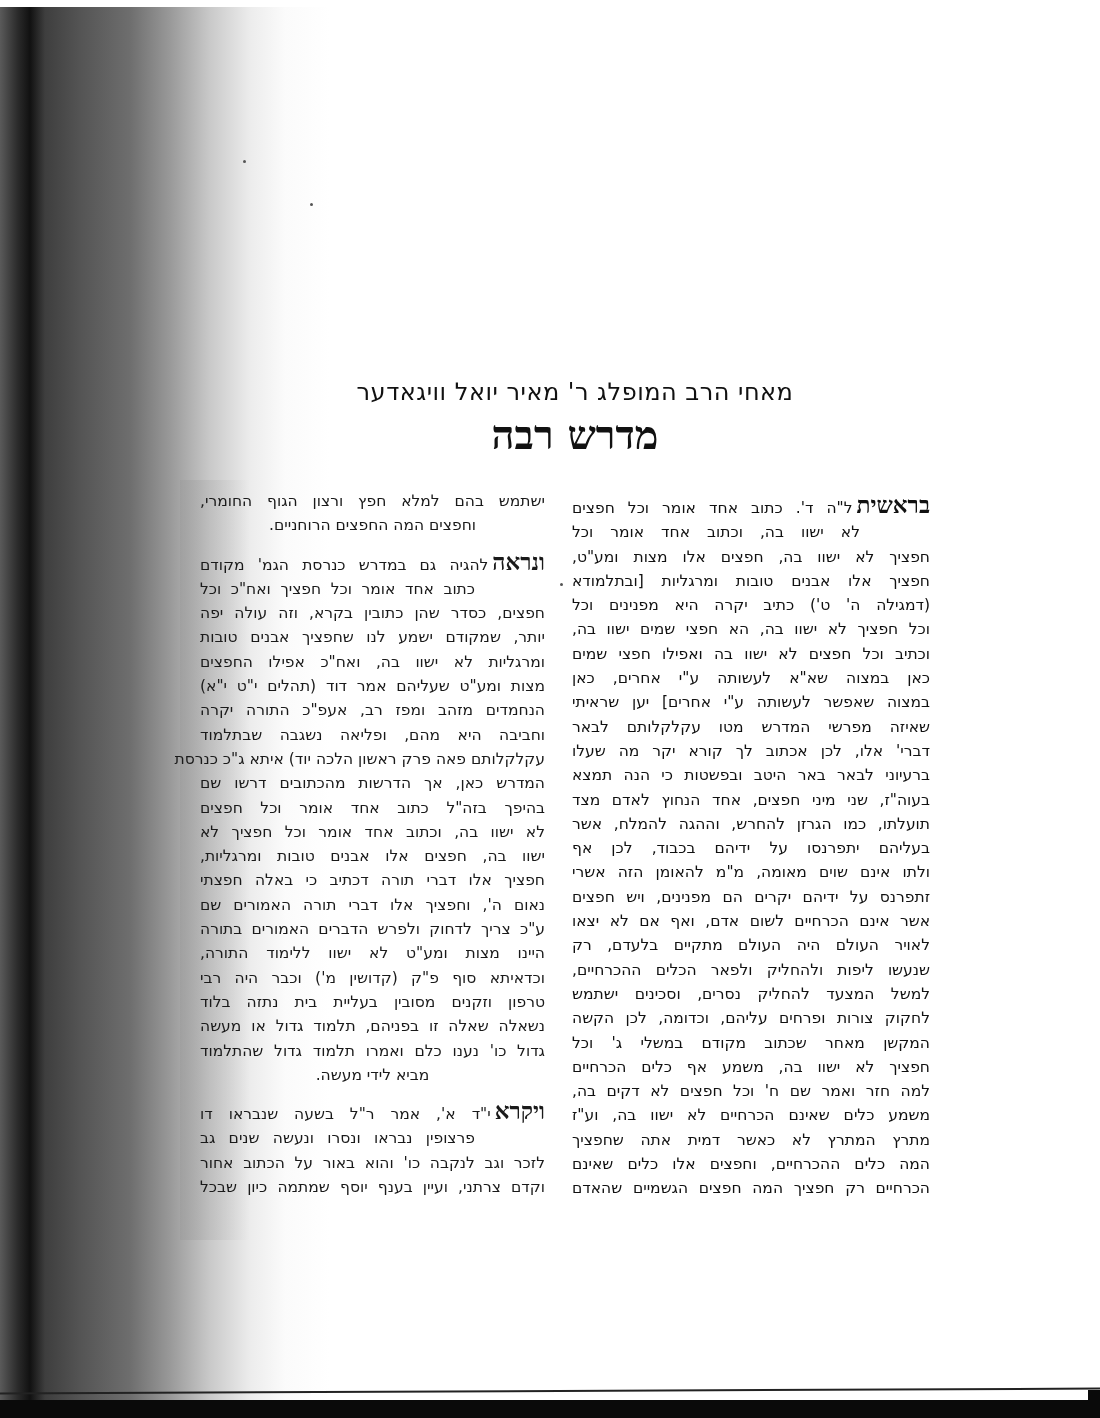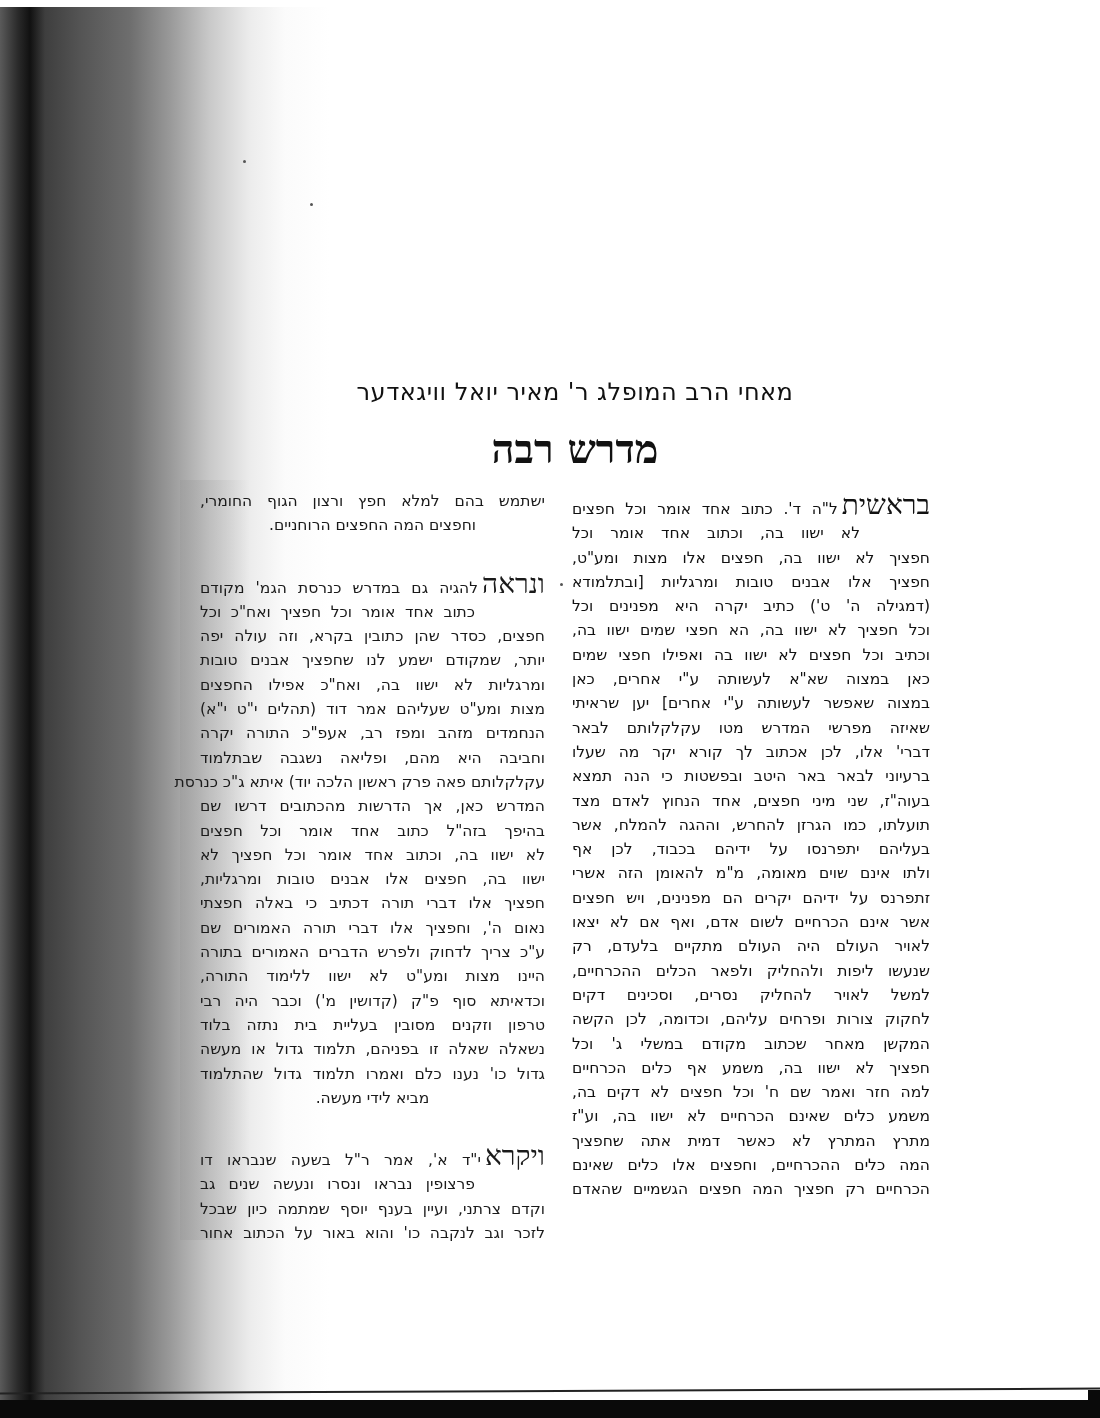--- a/index.html
+++ b/index.html
@@ -50,21 +50,21 @@
     .header {
       position: absolute;
       left: 350px; top: 378px; width: 450px;
       text-align: center;
       direction: rtl;
     }
     .author-line {
       font-size: 24px;
       font-family: "DejaVu Sans", "Liberation Sans", sans-serif;
       letter-spacing: 0.5px;
-      margin-bottom: 22px;
+      margin-bottom: 8px;
     }
     .main-title {
       font-size: 40px;
       font-weight: bold;
       font-family: "DejaVu Serif", "Liberation Serif", serif;
       line-height: 1.05;
     }
 
     .column {
       position: absolute;
@@ -82,26 +82,26 @@
       display: block;
       white-space: nowrap;
       text-align: justify;
       text-align-last: justify;
     }
     .line.center { text-align: right; text-align-last: center; }
     .line.indent { padding-right: 70px; text-align-last: justify; }
 
     .lead-word {
       font-family: "DejaVu Serif", "Liberation Serif", serif;
-      font-weight: normal;
-      font-size: 28px;
+      font-weight: bold;
+      font-size: 23px;
       margin-left: 4px;
     }
     .para { display: block; }
-    .para + .para { margin-top: 34px; }
+    .para + .para { margin-top: 12px; }
 
     .col-left .line { color: #1a1a1a; }
     .blur-edge {
       position: absolute;
       left: 180px; top: 480px; width: 70px; height: 760px;
       background: linear-gradient(to right, rgba(150,150,150,0.35), rgba(255,255,255,0));
       pointer-events: none;
     }
   </style>
 </head>
@@ -135,21 +135,21 @@
     <span class="line">דברי' אלו, לכן אכתוב לך קורא יקר מה שעלו</span>
     <span class="line">ברעיוני לבאר באר היטב ובפשטות כי הנה תמצא</span>
     <span class="line">בעוה"ז, שני מיני חפצים, אחד הנחוץ לאדם מצד</span>
     <span class="line">תועלתו, כמו הגרזן להחרש, וההגה להמלח, אשר</span>
     <span class="line">בעליהם יתפרנסו על ידיהם בכבוד, לכן אף</span>
     <span class="line">ולתו אינם שוים מאומה, מ"מ להאומן הזה אשרי</span>
     <span class="line">זתפרנס על ידיהם יקרים הם מפנינים, ויש חפצים</span>
     <span class="line">אשר אינם הכרחיים לשום אדם, ואף אם לא יצאו</span>
     <span class="line">לאויר העולם היה העולם מתקיים בלעדם, רק</span>
     <span class="line">שנעשו ליפות ולהחליק ולפאר הכלים ההכרחיים,</span>
-    <span class="line">למשל לאויר להחליק נסרים, וסכינים דקים</span>
+    <span class="line">למשל המצעד להחליק נסרים, וסכינים ישתמש</span>
     <span class="line">לחקוק צורות ופרחים עליהם, וכדומה, לכן הקשה</span>
     <span class="line">המקשן מאחר שכתוב מקודם במשלי ג' וכל</span>
     <span class="line">חפציך לא ישוו בה, משמע אף כלים הכרחיים</span>
     <span class="line">למה חזר ואמר שם ח' וכל חפצים לא דקים בה,</span>
     <span class="line">משמע כלים שאינם הכרחיים לא ישוו בה, וע"ז</span>
     <span class="line">מתרץ המתרץ לא כאשר דמית אתה שחפציך</span>
     <span class="line">המה כלים ההכרחיים, וחפצים אלו כלים שאינם</span>
     <span class="line">הכרחיים רק חפציך המה חפצים הגשמיים שהאדם</span>
   </div>
 </div>
@@ -181,20 +181,20 @@
     <span class="line">וכדאיתא סוף פ"ק (קדושין מ') וכבר היה רבי</span>
     <span class="line">טרפון וזקנים מסובין בעליית בית נתזה בלוד</span>
     <span class="line">נשאלה שאלה זו בפניהם, תלמוד גדול או מעשה</span>
     <span class="line">גדול כו' נענו כלם ואמרו תלמוד גדול שהתלמוד</span>
     <span class="line center">מביא לידי מעשה.</span>
   </div>
 
   <div class="para">
     <span class="line"><span class="lead-word">ויקרא</span><span>י"ד א',  אמר ר"ל בשעה שנבראו דו</span></span>
     <span class="line indent">פרצופין נבראו ונסרו ונעשה שנים גב</span>
+    <span class="line">לזכר וגב לנקבה כו' והוא באור על הכתוב אחור</span>
     <span class="line">וקדם צרתני, ועיין בענף יוסף שמתמה כיון שבכל</span>
-    <span class="line">לזכר וגב לנקבה כו' והוא באור על הכתוב אחור</span>
   </div>
 </div>
 
 <div class="bottom-rule"></div>
 <div class="bottom-band"></div>
 <div class="bottom-band-right"></div>
 
 </body></html>

